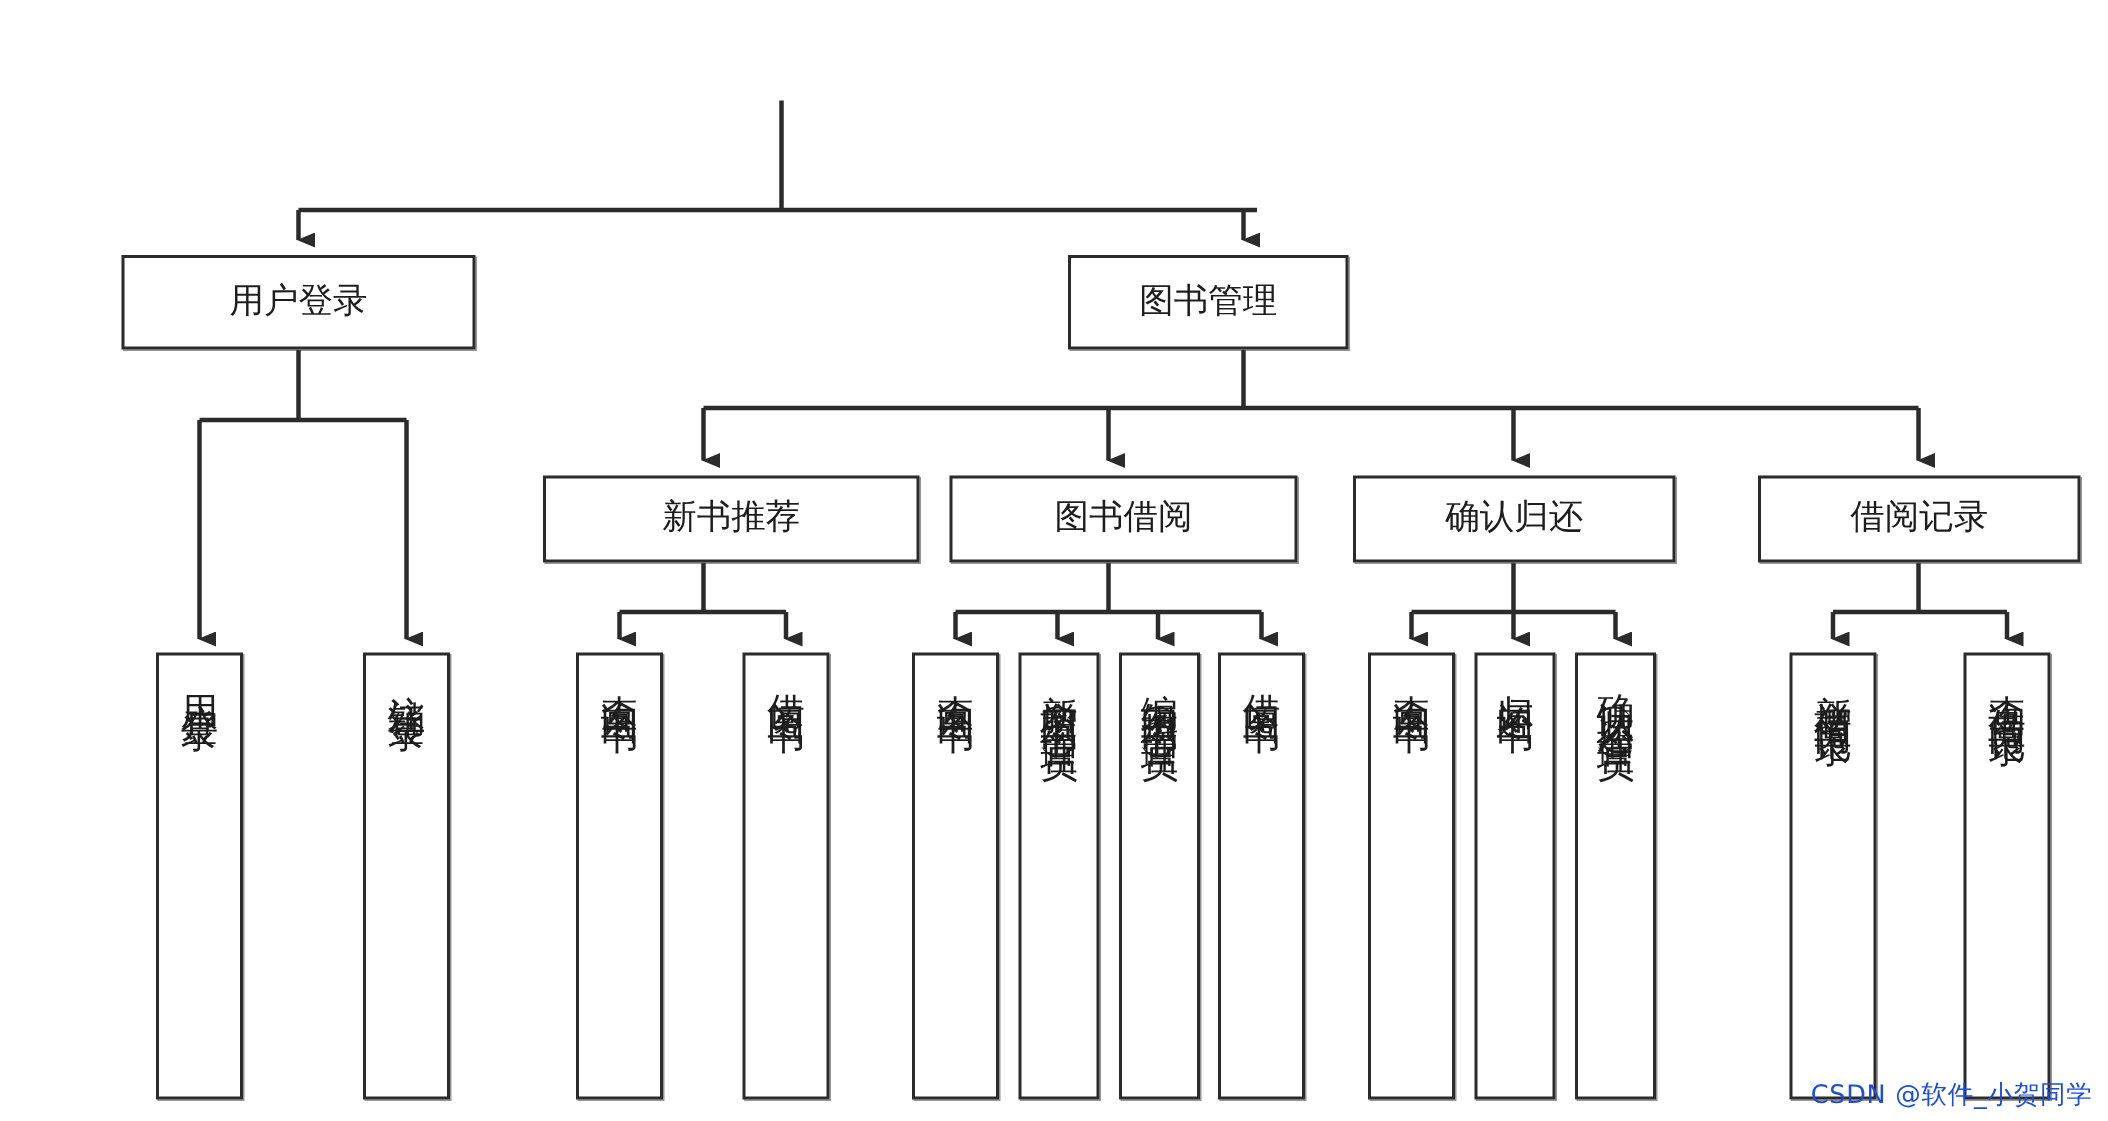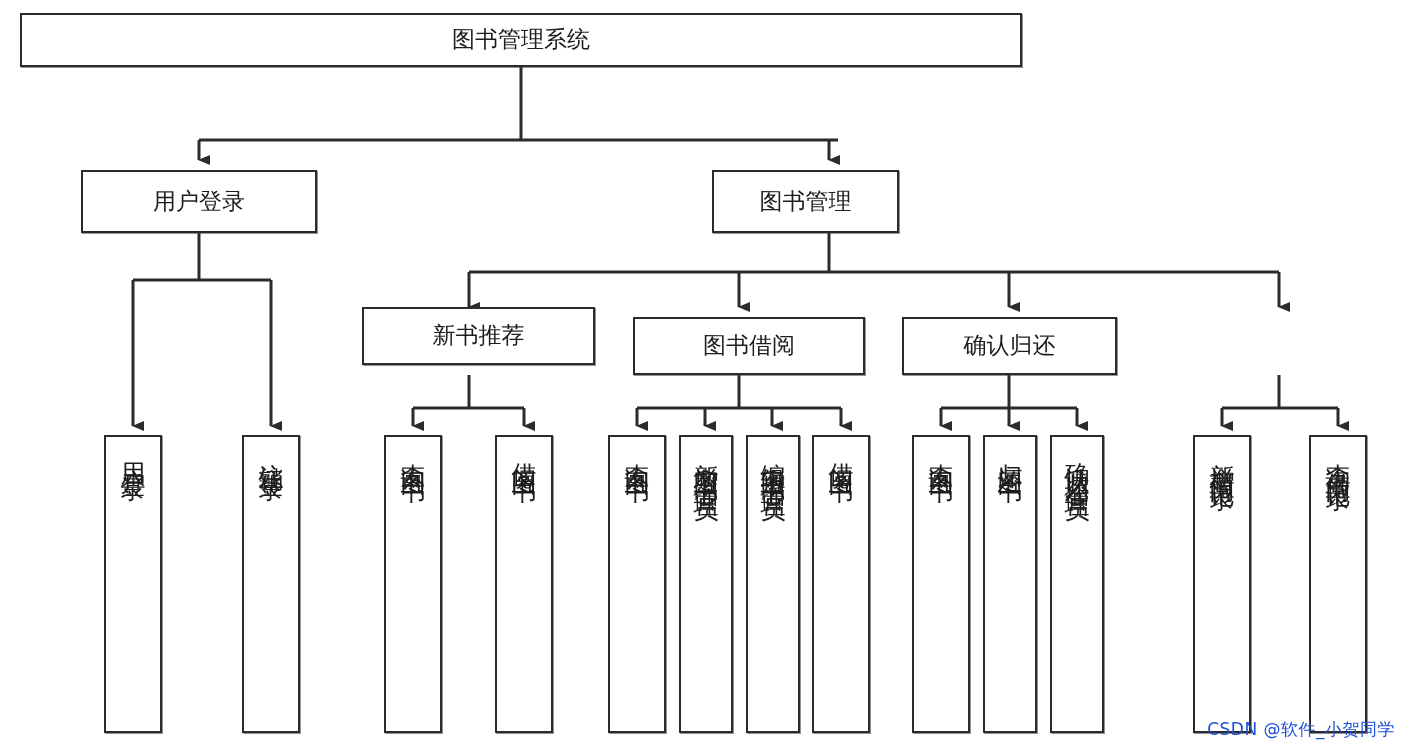--- a/index.html
+++ b/index.html
@@ -97,39 +97,39 @@
       <path d="M1009,408 L1009,426" marker-end="url(#ah)"></path>
       <path d="M1077,408 L1077,426" marker-end="url(#ah)"></path>
 
       <path d="M1279,375 L1279,408"></path>
       <path d="M1222,408 L1338,408"></path>
       <path d="M1222,408 L1222,426" marker-end="url(#ah)"></path>
       <path d="M1338,408 L1338,426" marker-end="url(#ah)"></path>
     </g>
   </svg>
 
-  <div class="node root" style="left:20px;top:13px;width:1002px;height:54px;">
-    <span class="lbl">图书管理系统</span>
-  </div>
 
   <div class="node h" style="left:81px;top:170px;width:236px;height:63px;">
     <span class="lbl">用户登录</span>
   </div>
   <div class="node h" style="left:712px;top:170px;width:187px;height:63px;">
     <span class="lbl">图书管理</span>
   </div>
 
-  <div class="node h" style="left:362px;top:307px;width:233px;height:58px;">
+  <div class="node h" style="left:362px;top:317px;width:251px;height:58px;">
     <span class="lbl">新书推荐</span>
   </div>
   <div class="node h" style="left:633px;top:317px;width:232px;height:58px;">
     <span class="lbl">图书借阅</span>
   </div>
   <div class="node h" style="left:902px;top:317px;width:215px;height:58px;">
     <span class="lbl">确认归还</span>
+  </div>
+  <div class="node h" style="left:1172px;top:317px;width:215px;height:58px;">
+    <span class="lbl">借阅记录</span>
   </div>
 
   <div class="node v" style="left:104px;top:435px;width:58px;height:298px;">
     <span class="lbl">用户登录</span>
   </div>
   <div class="node v" style="left:242px;top:435px;width:58px;height:298px;">
     <span class="lbl">注销登录</span>
   </div>
 
   <div class="node v" style="left:384px;top:435px;width:58px;height:298px;">

